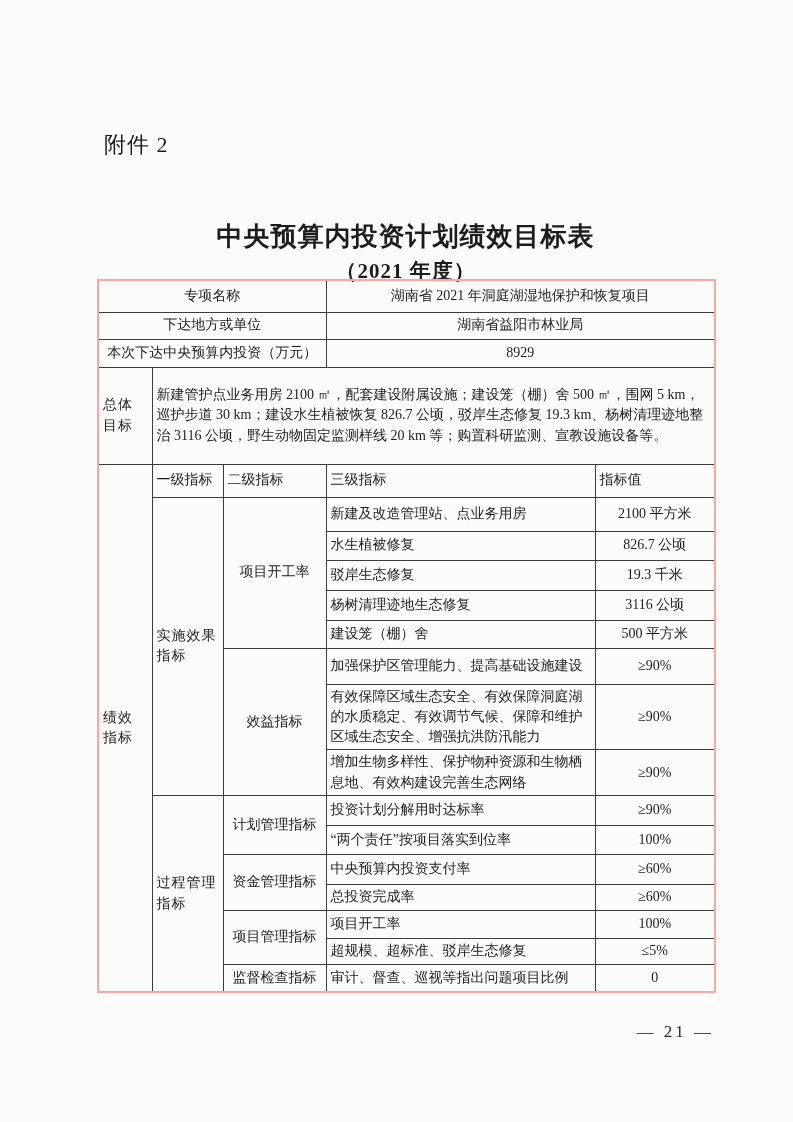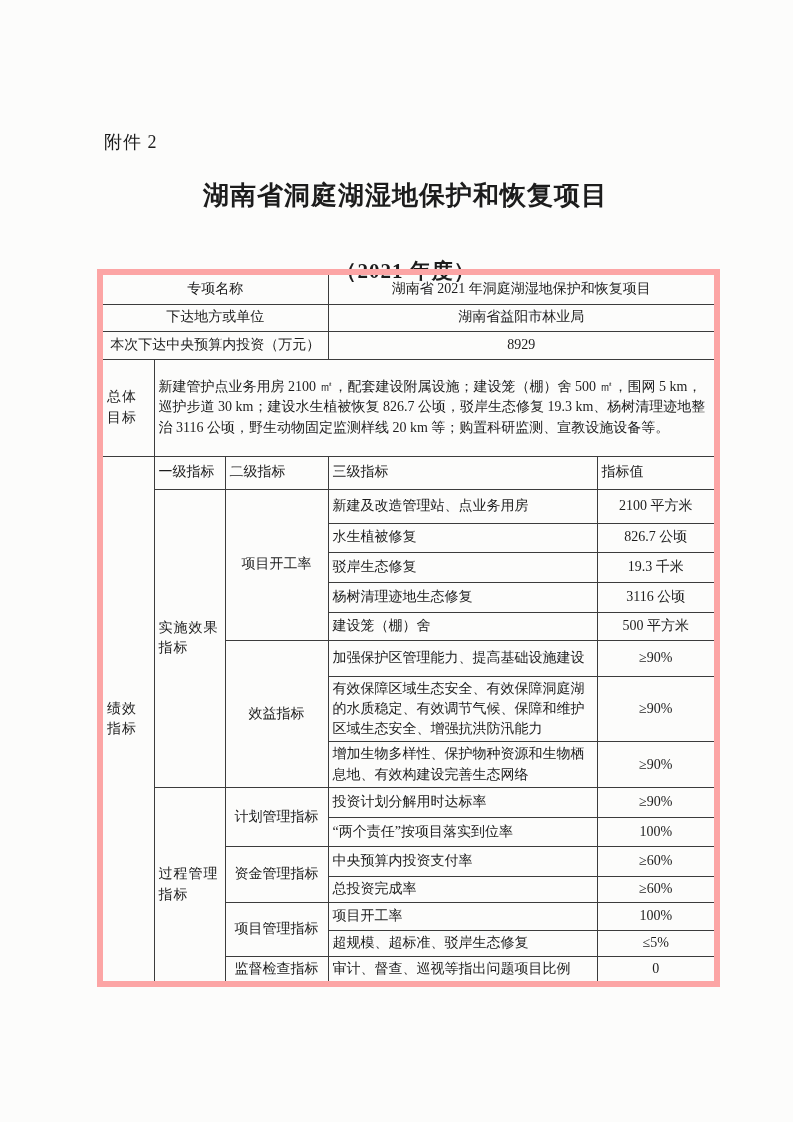--- a/index.html
+++ b/index.html
@@ -14,41 +14,41 @@
     margin: 0 auto;
     background: #fcfcfb;
     overflow: hidden;
     font-family: "Liberation Serif", "DejaVu Serif", serif;
     color: #1c1c1c;
   }
   .attachment {
     position: absolute;
     left: 104px;
     top: 130px;
-    font-size: 18px;
+    font-size: 22px;
     letter-spacing: 1px;
   }
   .titles {
     position: absolute;
     left: 97px;
     width: 617px;
     text-align: center;
   }
   .title-line1 { top: 178px; font-family: "Liberation Sans", "DejaVu Sans", sans-serif; font-weight: 700; font-size: 26px; letter-spacing: 1px; }
   .title-line2 { top: 219px; font-family: "Liberation Sans", "DejaVu Sans", sans-serif; font-weight: 700; font-size: 26px; letter-spacing: 1px; }
   .title-year  { top: 257px; font-size: 21px; font-weight: 700; letter-spacing: 1px; }
 
   table.main {
     position: absolute;
     left: 97px;
-    top: 269px;
+    top: 279px;
     width: 617px;
     border-collapse: collapse;
     table-layout: fixed;
-    border: 6px solid #fca5a5;
+    border: 2px solid #fca5a5;
   }
   table.main td {
     border: 1px solid #3c3c3c;
     font-size: 14px;
     line-height: 1.45;
     padding: 2px 4px;
     vertical-align: middle;
     word-break: break-all;
   }
   td.c { text-align: center; }
@@ -79,21 +79,21 @@
     color: #2a2a2a;
   }
 </style>
 </head>
 <body>
 
 <div class="page">
 
   <div class="attachment">附件 2</div>
 
-  <div class="titles title-line1" style="position:absolute;">湖南省洞庭湖湿地保护和恢复项目</div>
+  <div class="titles title-line2" style="position:absolute;">中央预算内投资计划绩效目标表</div>
   <div class="titles title-year" style="position:absolute;">（2021 年度）</div>
 
   <table class="main">
     <colgroup>
       <col style="width:54px">
       <col style="width:71px">
       <col style="width:103px">
       <col style="width:269px">
       <col style="width:120px">
     </colgroup>
@@ -198,14 +198,15 @@
       </tr>
 
       <tr style="height:28px">
         <td class="c">监督检查指标</td>
         <td class="l">审计、督查、巡视等指出问题项目比例</td>
         <td class="c">0</td>
       </tr>
     </tbody>
   </table>
 
+  <div class="footer">— 21 —</div>
 
 </div>
 
 </body></html>

